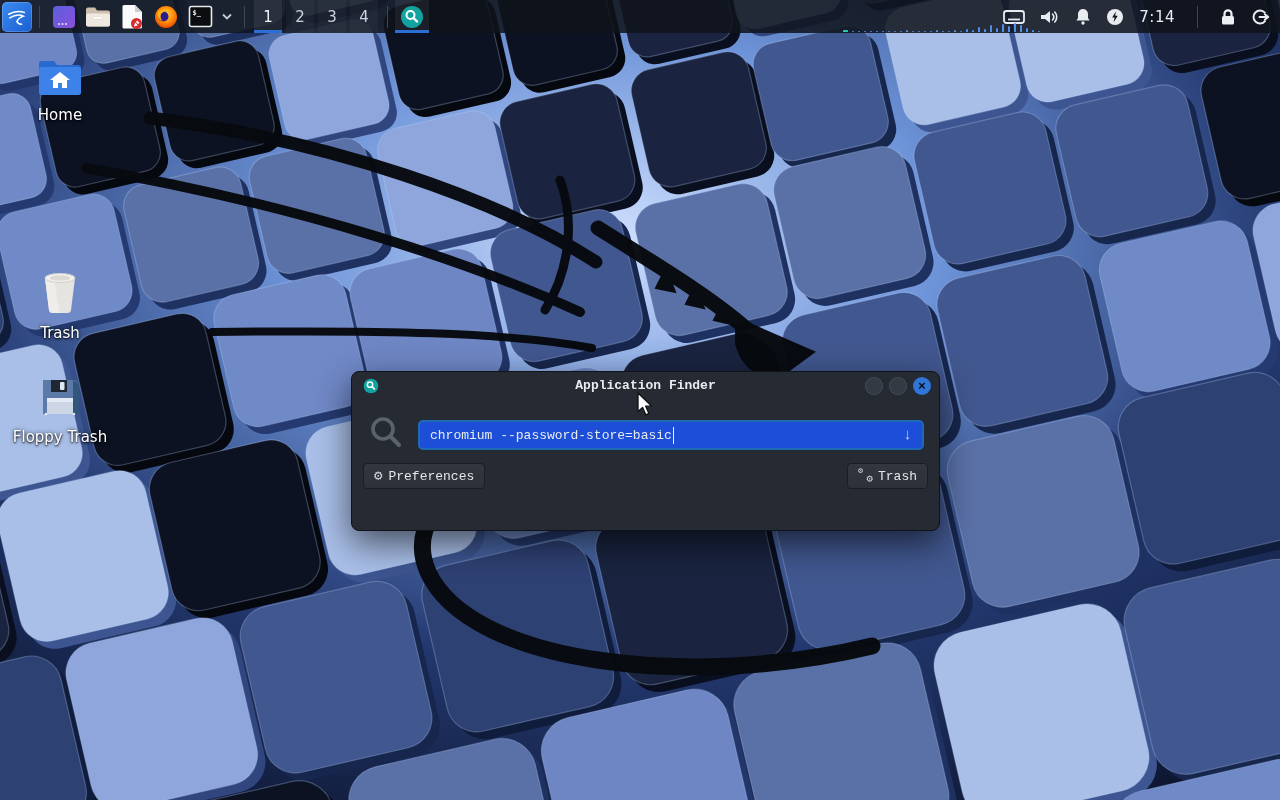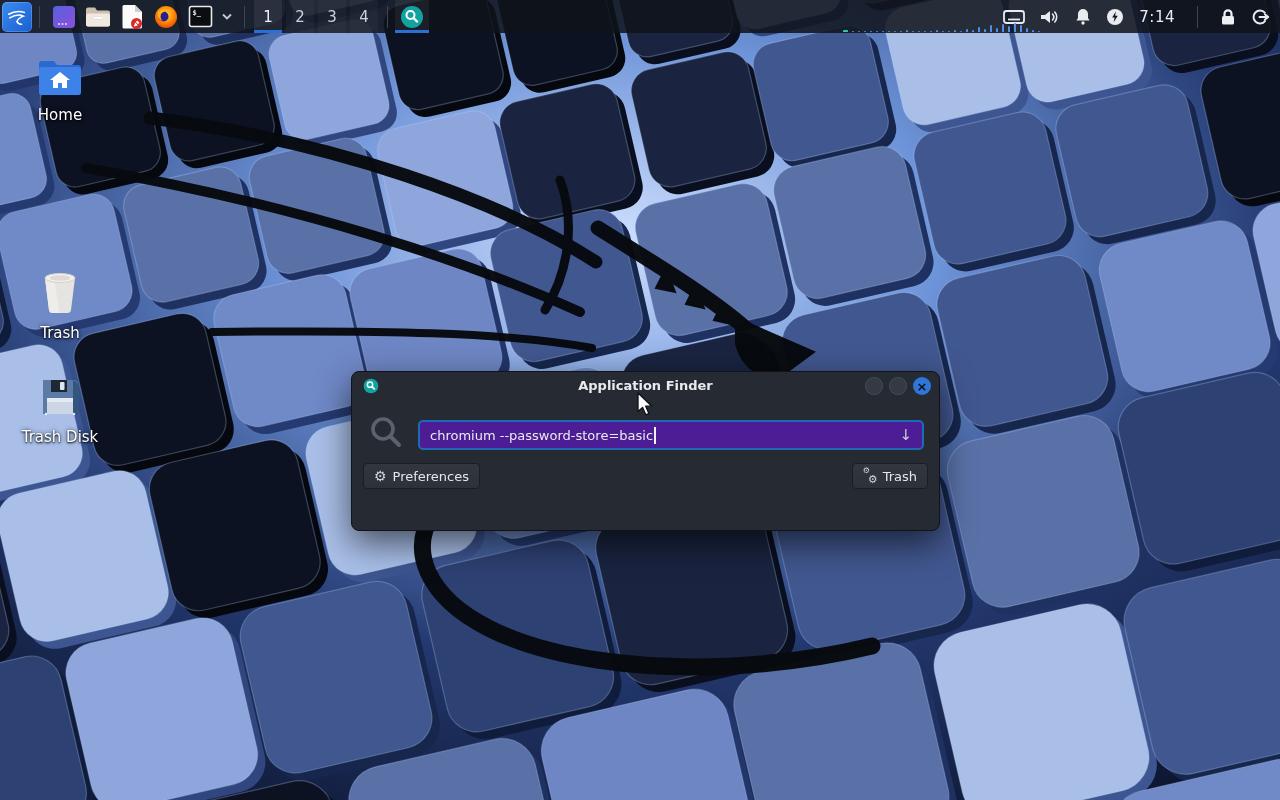--- a/index.html
+++ b/index.html
@@ -27,32 +27,32 @@
   .clock{font-size:15px;color:#e9edf2;letter-spacing:.5px;}
   .viz{position:absolute;right:240px;top:0;height:32px;display:flex;align-items:flex-end;gap:4px;z-index:11;}
   .viz i{display:block;width:2px;background:#4f8fe8;border-radius:1px 1px 0 0;}
   
   .desk-icon{position:absolute;left:8px;width:104px;display:flex;flex-direction:column;
              align-items:center;gap:10px;z-index:3;cursor:default;}
   .desk-icon .lbl{font-size:15px;color:#fff;text-shadow:0 1px 2px rgba(0,0,0,.95),0 0 4px rgba(0,0,0,.7);}
   
   .finder{position:absolute;left:351px;top:371px;width:589px;height:160px;
           background:#262b33;border:1px solid #101317;border-radius:8px;
-          box-shadow:0 12px 34px rgba(0,0,0,.6);z-index:6;box-sizing:border-box;}
+          box-shadow:0 12px 34px rgba(0,0,0,.6);z-index:6;box-sizing:border-box;font-family:Liberation Mono, monospace;}
   .titlebar{position:absolute;top:0;left:0;right:0;height:28px;}
   .title{position:absolute;left:0;right:0;top:6px;text-align:center;font-weight:bold;
          font-size:13px;color:#e8eaed;}
   .win-controls{position:absolute;right:8px;top:5px;display:flex;gap:6px;}
   .wc{width:18px;height:18px;border-radius:50%;background:#343a44;
       box-shadow:inset 0 0 0 1px #434a55;display:flex;align-items:center;justify-content:center;}
   .wc.close{background:#2f76d8;box-shadow:none;color:#0d1117;font-weight:bold;font-size:13px;line-height:1;}
   .appicon{position:absolute;left:11px;top:6px;}
   .search-glyph{position:absolute;left:17px;top:43px;}
   .cmd-input{position:absolute;left:66px;top:48px;width:506px;height:30px;box-sizing:border-box;
-             background:#4c1d95;border:2px solid #1f6ab5;border-radius:5px;
+             background:#1d4ed8;border:2px solid #1f6ab5;border-radius:5px;
              display:flex;align-items:center;padding:0 10px;}
   .cmd-text{font-size:13px;color:#e9ebee;white-space:pre;}
   .caret{width:1.5px;height:17px;background:#f0f2f4;margin-left:1px;}
   .dd-arrow{margin-left:auto;color:#c9cdd2;font-size:15px;line-height:1;}
   .btn{position:absolute;top:91px;height:26px;display:flex;align-items:center;gap:6px;
        background:linear-gradient(#32373f,#2c313a);border:1px solid #1a1d23;border-radius:4px;
        color:#e4e6e9;font-size:13px;padding:0 10px;box-sizing:border-box;}
   .btn .gear{color:#d2d5d9;font-size:14px;line-height:1;}
   .launch-gears{position:relative;width:14px;height:14px;}
   .launch-gears span{position:absolute;color:#d2d5d9;line-height:1;}
@@ -459,21 +459,21 @@
     <svg width="42" height="42" viewBox="0 0 42 42">
       <path d="M4 4 h32 l4 4 v30 h-36 Z" fill="#5b7aa8"></path>
       <path d="M34 4 l6 4 v30 h-6 Z" fill="#33567e"></path>
       <rect x="12" y="4" width="16" height="12" fill="#1e2833"></rect>
       <rect x="21" y="6" width="4.5" height="8" rx="1" fill="#dde7f2"></rect>
       <rect x="8" y="22" width="26" height="16" fill="#ccd6e4"></rect>
       <rect x="8" y="22" width="26" height="4" fill="#e3eaf4"></rect>
       <circle cx="7" cy="38" r="1.2" fill="#e8eef6"></circle>
         <circle cx="35" cy="38" r="1.2" fill="#e8eef6"></circle>
     </svg>
-    <span class="lbl">Trash Disk</span>
+    <span class="lbl">Floppy Trash</span>
   </div>
 
   <div class="panel">
     <div class="kali-btn">
       <svg width="22" height="22" viewBox="0 0 24 24">
         <g stroke="#fff" fill="none" stroke-width="1.6" stroke-linecap="round">
           <path d="M3 9 C8 6 14 5 20 7"></path>
           <path d="M4 13 C9 10 15 9 19 11 C16 12 13 14 12 17"></path>
           <path d="M12 17 C13 19 15 20 17 20"></path>
         </g>

